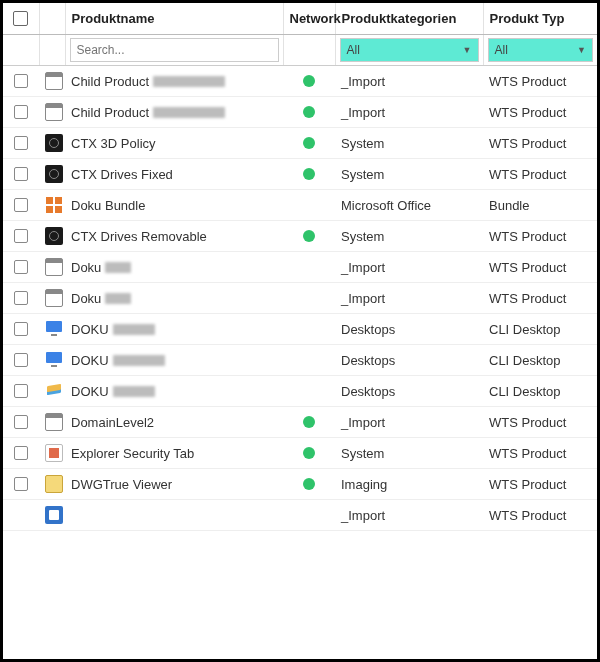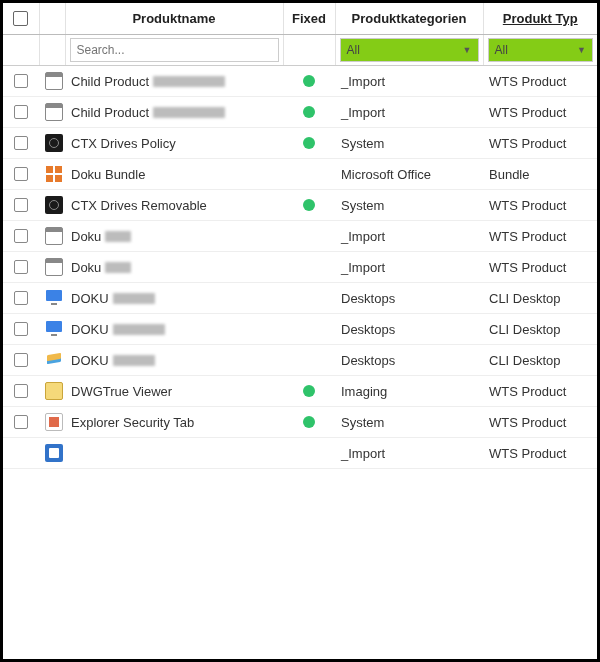--- a/index.html
+++ b/index.html
@@ -25,30 +25,30 @@
     table-layout:fixed;
   }
   col.c-cb   { width:36px; }
   col.c-icon { width:26px; }
   col.c-name { width:218px; }
   col.c-stat { width:52px; }
   col.c-cat  { width:148px; }
   col.c-typ  { width:114px; }
 
   thead th {
-    text-align:center;
+    text-align:left;
     font-weight:600;
     font-size:13px;
     color:#222;
     padding:8px 6px;
     border-bottom:1px solid #bbb;
     background:#fff;
     border-right:1px solid #e2e2e2;
   }
-  thead th:last-child{border-right:none;text-decoration:underline;}
+  thead th:last-child{border-right:none;}
   tr.filter td {
     border-bottom:1px solid #ccc;
     padding:3px 4px;
     background:#fff;
     border-right:1px solid #e2e2e2;
   }
   tr.filter td:last-child{border-right:none;}
   .search {
     width:100%;
     border:1px solid #ccc;
@@ -61,21 +61,21 @@
   .drop {
     display:flex;
     align-items:center;
     justify-content:space-between;
     border:1px solid #ccc;
     padding:3px 6px;
     font-size:12px;
     color:#444;
     height:24px;
     cursor:pointer;
-    background:#84cc16;
+    background:#5eead4;
   }
   .drop .chev { font-size:9px; color:#555; }
 
   tbody td {
     padding:6px 6px;
     border-bottom:1px solid #eee;
     white-space:nowrap;
     overflow:hidden;
     text-overflow:ellipsis;
     vertical-align:middle;
@@ -198,21 +198,21 @@
         <col class="c-cat">
         <col class="c-typ">
   </colgroup>
   <thead>
     <tr>
       <th class="cbox">
         <span class="cb-th"></span>
       </th>
       <th></th>
       <th>Produktname</th>
-      <th>Fixed</th>
+      <th>Network</th>
       <th>Produktkategorien</th>
       <th>Produkt Typ</th>
     </tr>
     <tr class="filter">
       <td></td>
           <td></td>
       <td>
         <input class="search" placeholder="Search..." style="">
       </td>
       <td></td>
@@ -271,21 +271,39 @@
         </tr>
         <tr>
           <td class="cbox">
             <span class="cb"></span>
           </td>
           <td>
             <span class="picon ctx"></span>
           </td>
           <td>
             <span class="namecell">
-              <span>CTX Drives Policy</span>
+              <span>CTX 3D Policy</span>
+            </span>
+          </td>
+          <td style="text-align: center;">
+            <span class="dot green"></span>
+          </td>
+          <td>System</td>
+          <td>WTS Product</td>
+        </tr>
+        <tr>
+          <td class="cbox">
+            <span class="cb"></span>
+          </td>
+          <td>
+            <span class="picon ctx"></span>
+          </td>
+          <td>
+            <span class="namecell">
+              <span>CTX Drives Fixed</span>
             </span>
           </td>
           <td style="text-align: center;">
             <span class="dot green"></span>
           </td>
           <td>System</td>
           <td>WTS Product</td>
         </tr>
         <tr>
           <td class="cbox">
@@ -407,49 +425,67 @@
           </td>
           <td style="text-align: center;"></td>
           <td>Desktops</td>
           <td>CLI Desktop</td>
         </tr>
         <tr>
           <td class="cbox">
             <span class="cb"></span>
           </td>
           <td>
+            <span class="picon window"></span>
+          </td>
+          <td>
+            <span class="namecell">
+              <span>DomainLevel2</span>
+            </span>
+          </td>
+          <td style="text-align: center;">
+            <span class="dot green"></span>
+          </td>
+          <td>_Import</td>
+          <td>WTS Product</td>
+        </tr>
+        <tr>
+          <td class="cbox">
+            <span class="cb"></span>
+          </td>
+          <td>
+            <span class="picon sec"></span>
+          </td>
+          <td>
+            <span class="namecell">
+              <span>Explorer Security Tab</span>
+            </span>
+          </td>
+          <td style="text-align: center;">
+            <span class="dot green"></span>
+          </td>
+          <td>System</td>
+          <td>WTS Product</td>
+        </tr>
+        <tr>
+          <td class="cbox">
+            <span class="cb"></span>
+          </td>
+          <td>
             <span class="picon dwg"></span>
           </td>
           <td>
             <span class="namecell">
               <span>DWGTrue Viewer</span>
             </span>
           </td>
           <td style="text-align: center;">
             <span class="dot green"></span>
           </td>
           <td>Imaging</td>
-          <td>WTS Product</td>
-        </tr>
-        <tr>
-          <td class="cbox">
-            <span class="cb"></span>
-          </td>
-          <td>
-            <span class="picon sec"></span>
-          </td>
-          <td>
-            <span class="namecell">
-              <span>Explorer Security Tab</span>
-            </span>
-          </td>
-          <td style="text-align: center;">
-            <span class="dot green"></span>
-          </td>
-          <td>System</td>
           <td>WTS Product</td>
         </tr>
         <tr>
           <td class="cbox"></td>
           <td>
             <span class="picon d0"></span>
           </td>
           <td></td>
           <td style="text-align: center;"></td>
           <td>_Import</td>

